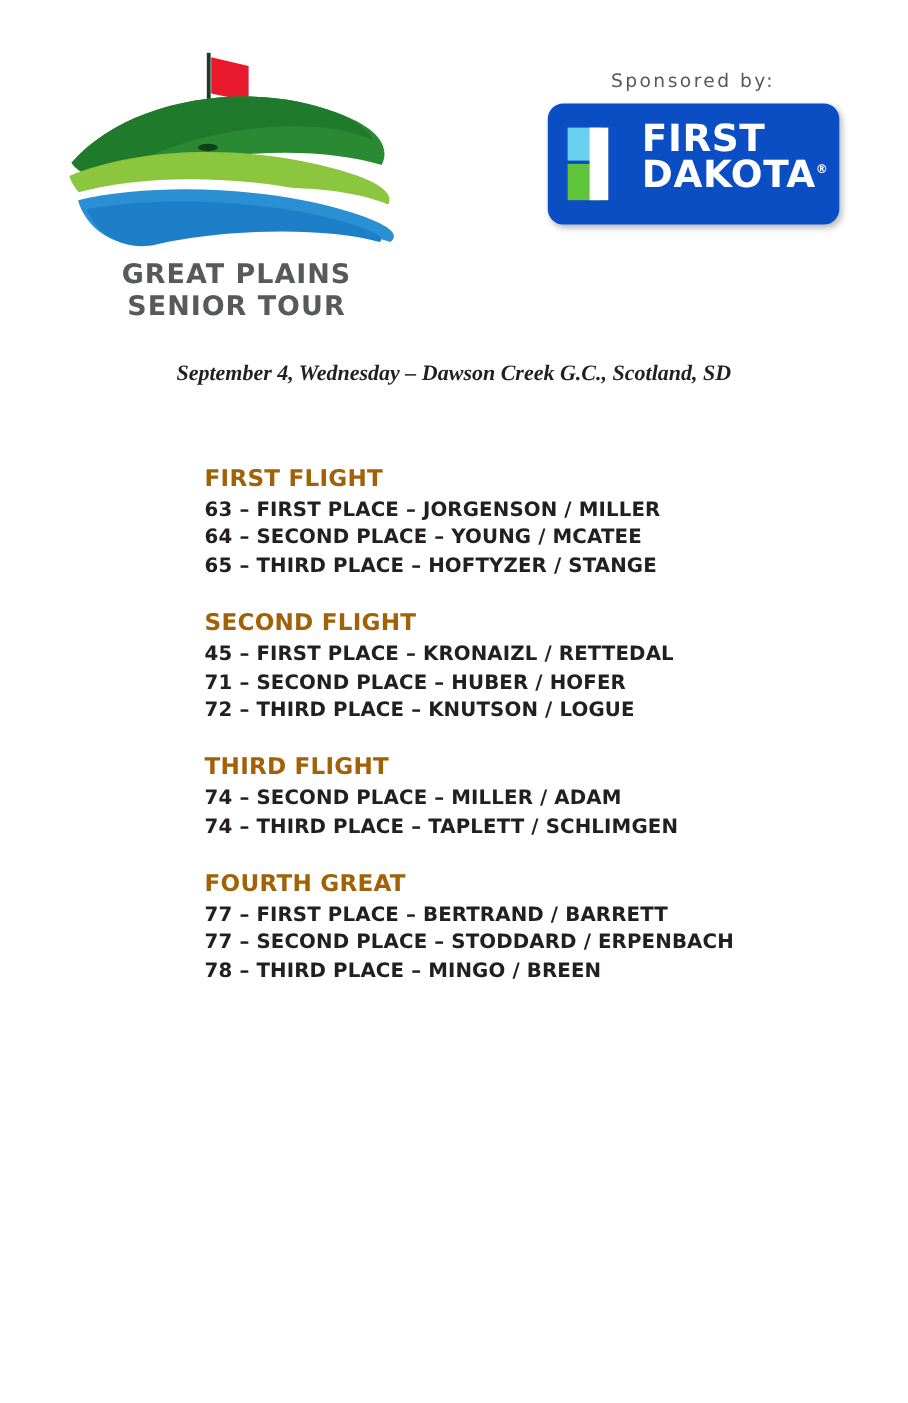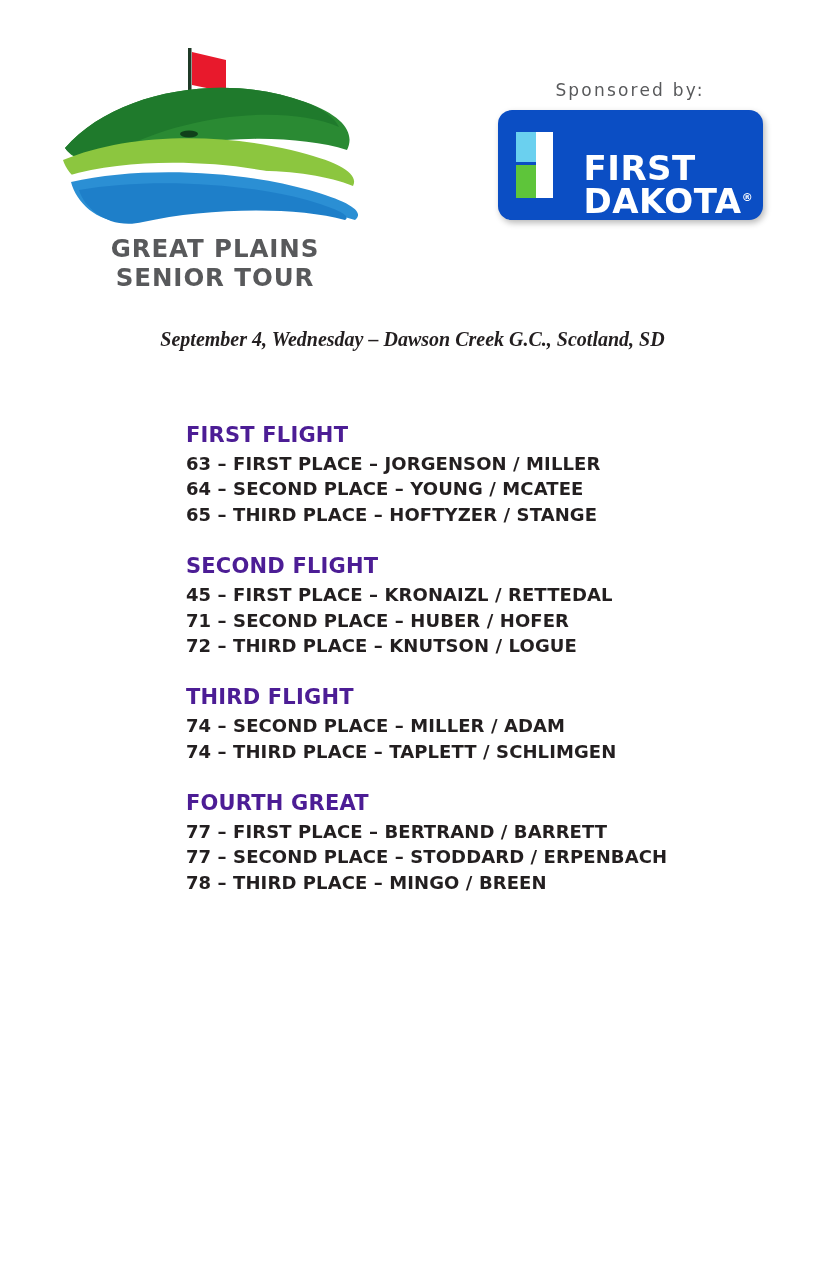--- a/index.html
+++ b/index.html
@@ -39,21 +39,21 @@
     font-size: 24.5px;
     letter-spacing: 0.9px;
     color: #58595b;
     text-align: center;
     width: 320px;
   }
 
   .sponsor-block {
     position: absolute;
     left: 495px;
-    top: 80px;
+    top: 64px;
     width: 270px;
     text-align: center;
   }
   .sponsor-label {
     font-family: "DejaVu Sans", sans-serif;
     font-size: 17px;
     letter-spacing: 2.2px;
     color: #58595b;
     margin-bottom: 10px;
   }
@@ -89,21 +89,20 @@
   }
   .fd-text {
     position: absolute;
     left: 86px;
     top: 16px;
     color: #ffffff;
     font-family: "DejaVu Sans", sans-serif;
     font-weight: bold;
     line-height: 0.96;
     text-align: left;
-    margin-top: 26px;
   }
   .fd-text .l1 { font-size: 34px; letter-spacing: 0.5px; }
   .fd-text .l2 { font-size: 34px; letter-spacing: 0.5px; }
   .fd-text .reg { font-size: 11px; vertical-align: super; }
 
   
   .event-line {
     text-align: center;
     font-family: "Liberation Serif", serif;
     font-style: italic;
@@ -116,21 +115,21 @@
   
   .results {
     margin-top: 72px;
     padding-left: 186px;
   }
   .flight { margin-bottom: 27px; }
   .flight-title {
     font-family: "DejaVu Sans", sans-serif;
     font-weight: bold;
     font-size: 21px;
-    color: #4c1d95;
+    color: #a16207;
     letter-spacing: 0.2px;
     margin-bottom: 4px;
   }
   .flight-row {
     font-family: "DejaVu Sans", sans-serif;
     font-weight: bold;
     font-size: 18px;
     color: #231f20;
     line-height: 1.41;
     letter-spacing: 0.1px;

